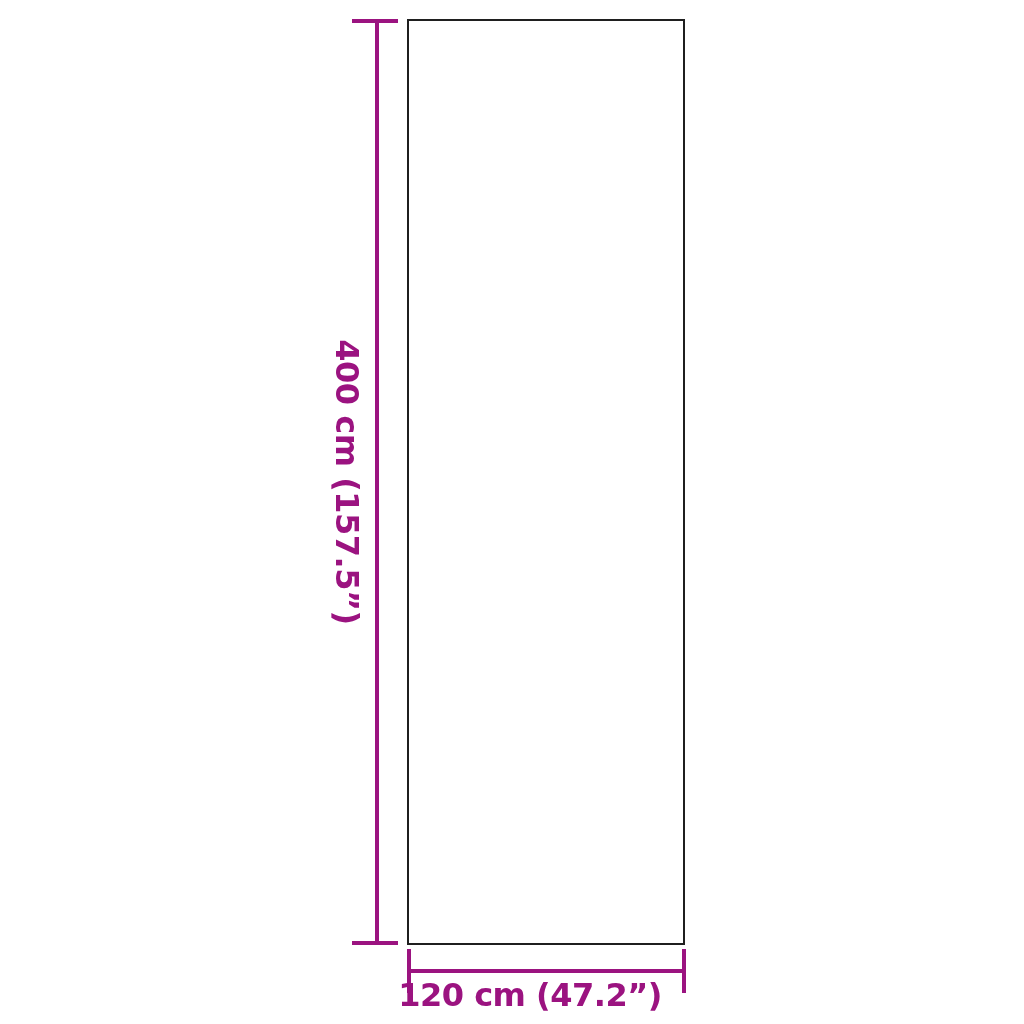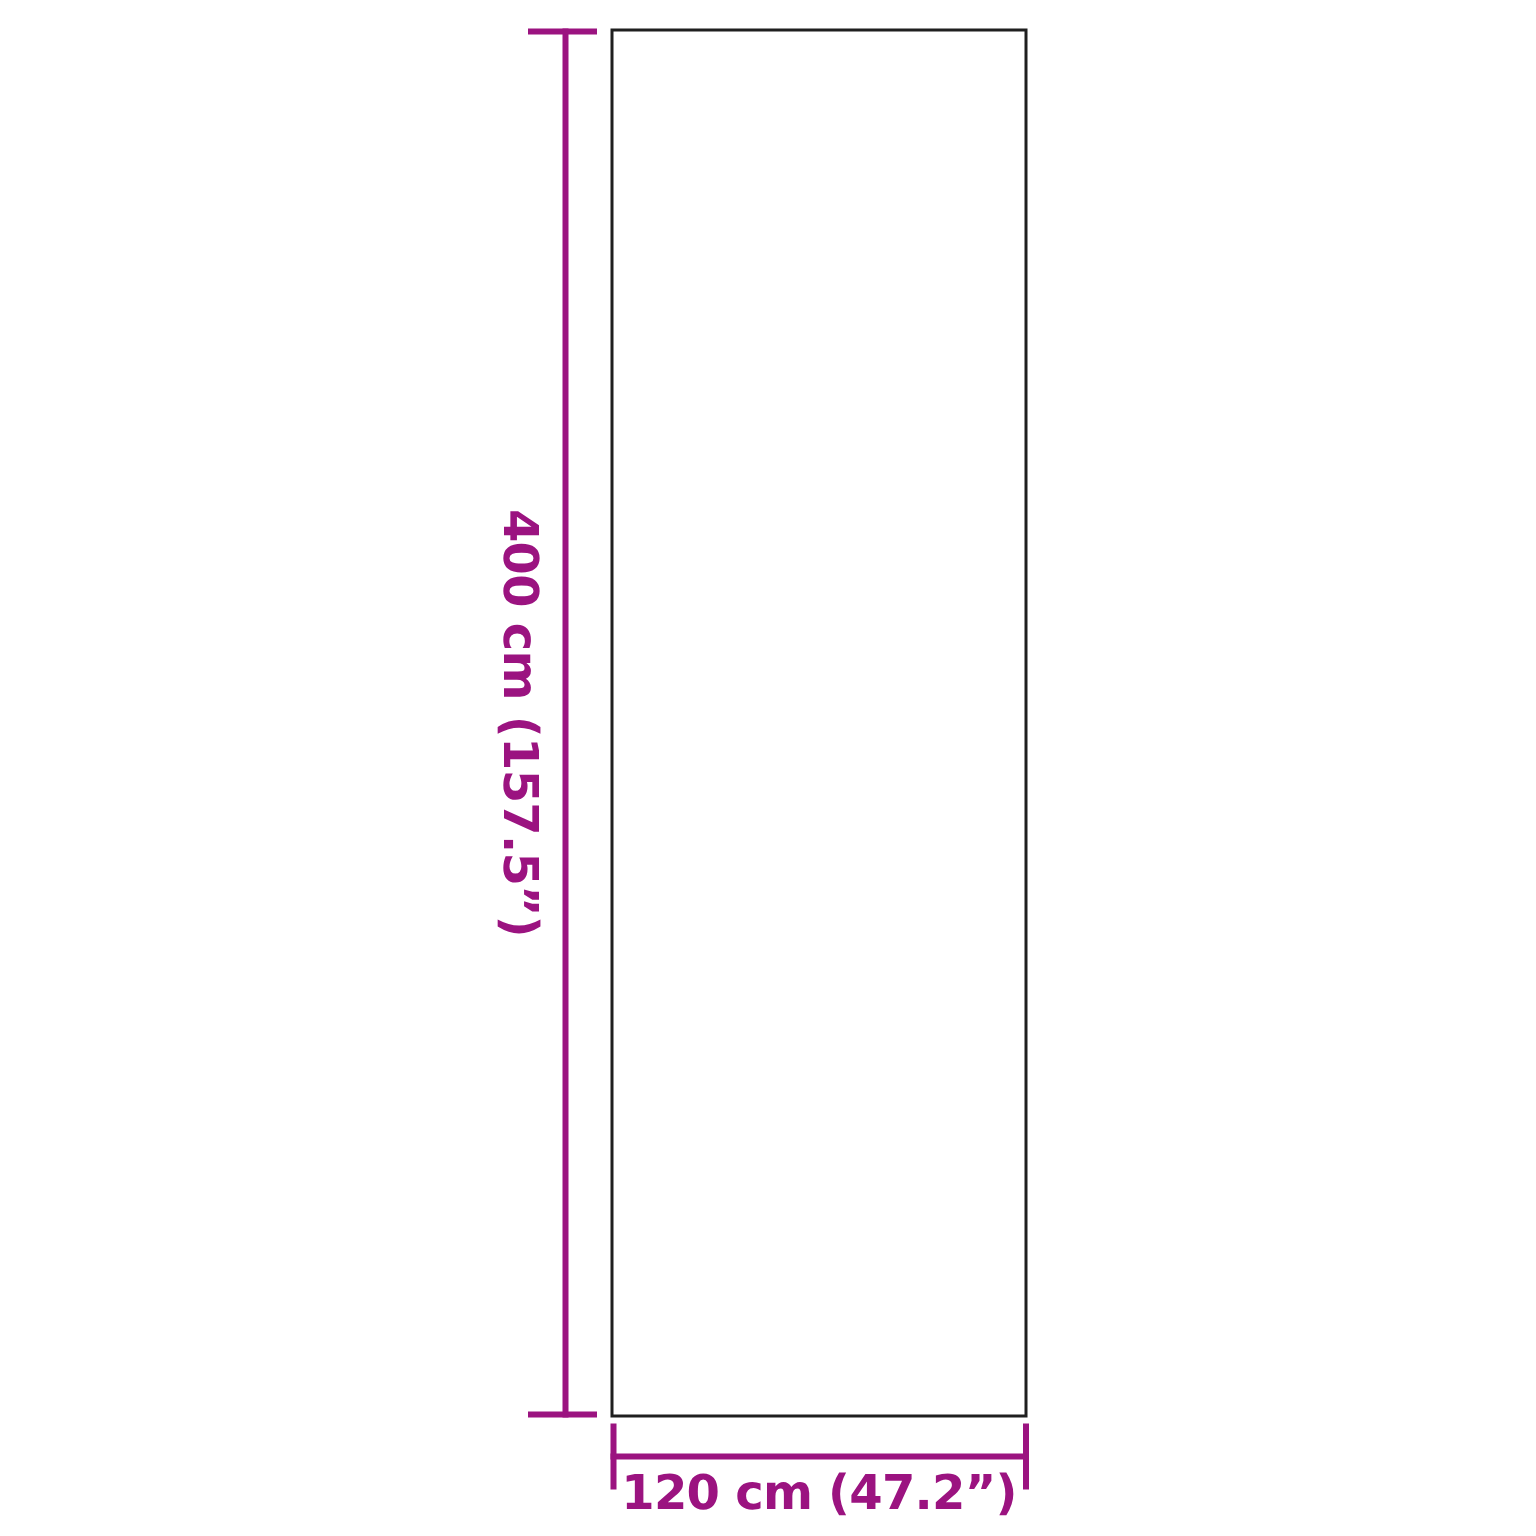--- a/index.html
+++ b/index.html
@@ -63,21 +63,21 @@
     letter-spacing: -0.5px;
     white-space: nowrap;
     line-height: 1;
   }
   .height-label {
     left: 347px;
     top: 482px;
     transform: translate(-50%, -50%) rotate(90deg);
   }
   .width-label {
-    left: 546px;
+    left: 530px;
     top: 995px;
     transform: translate(-50%, -50%);
   }
 </style>
 </head>
 <body>
 
 <div class="canvas">
 
   <div class="product-rect"></div>

